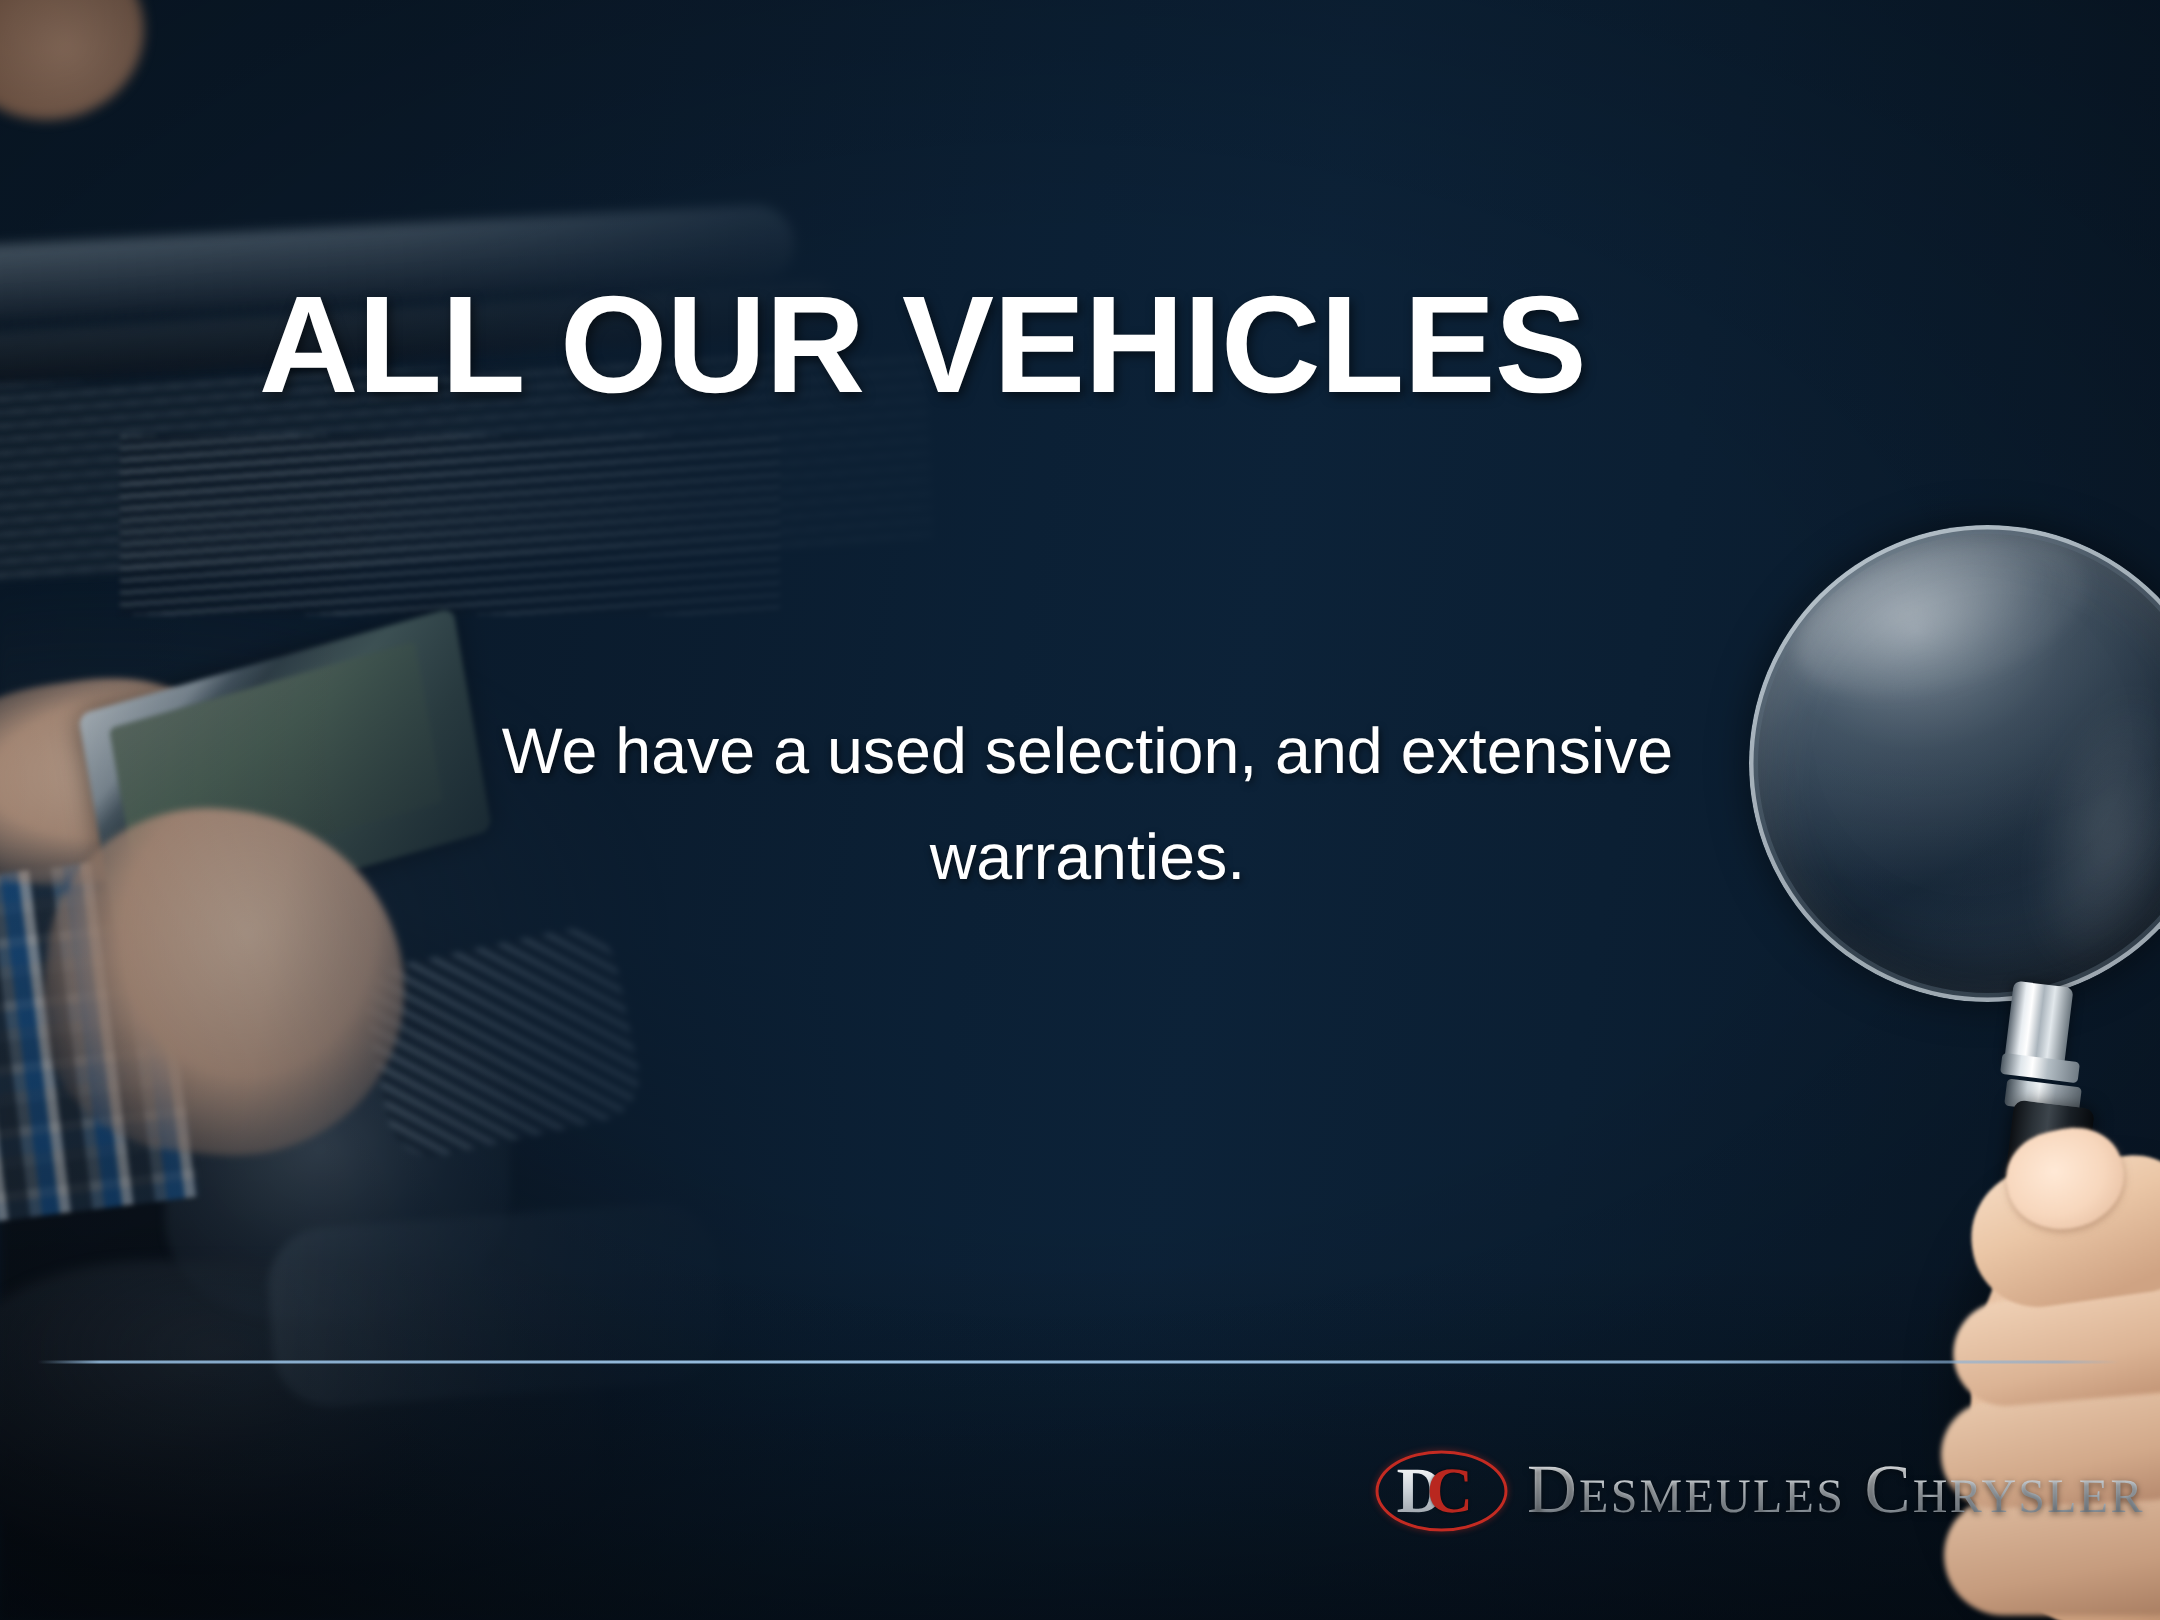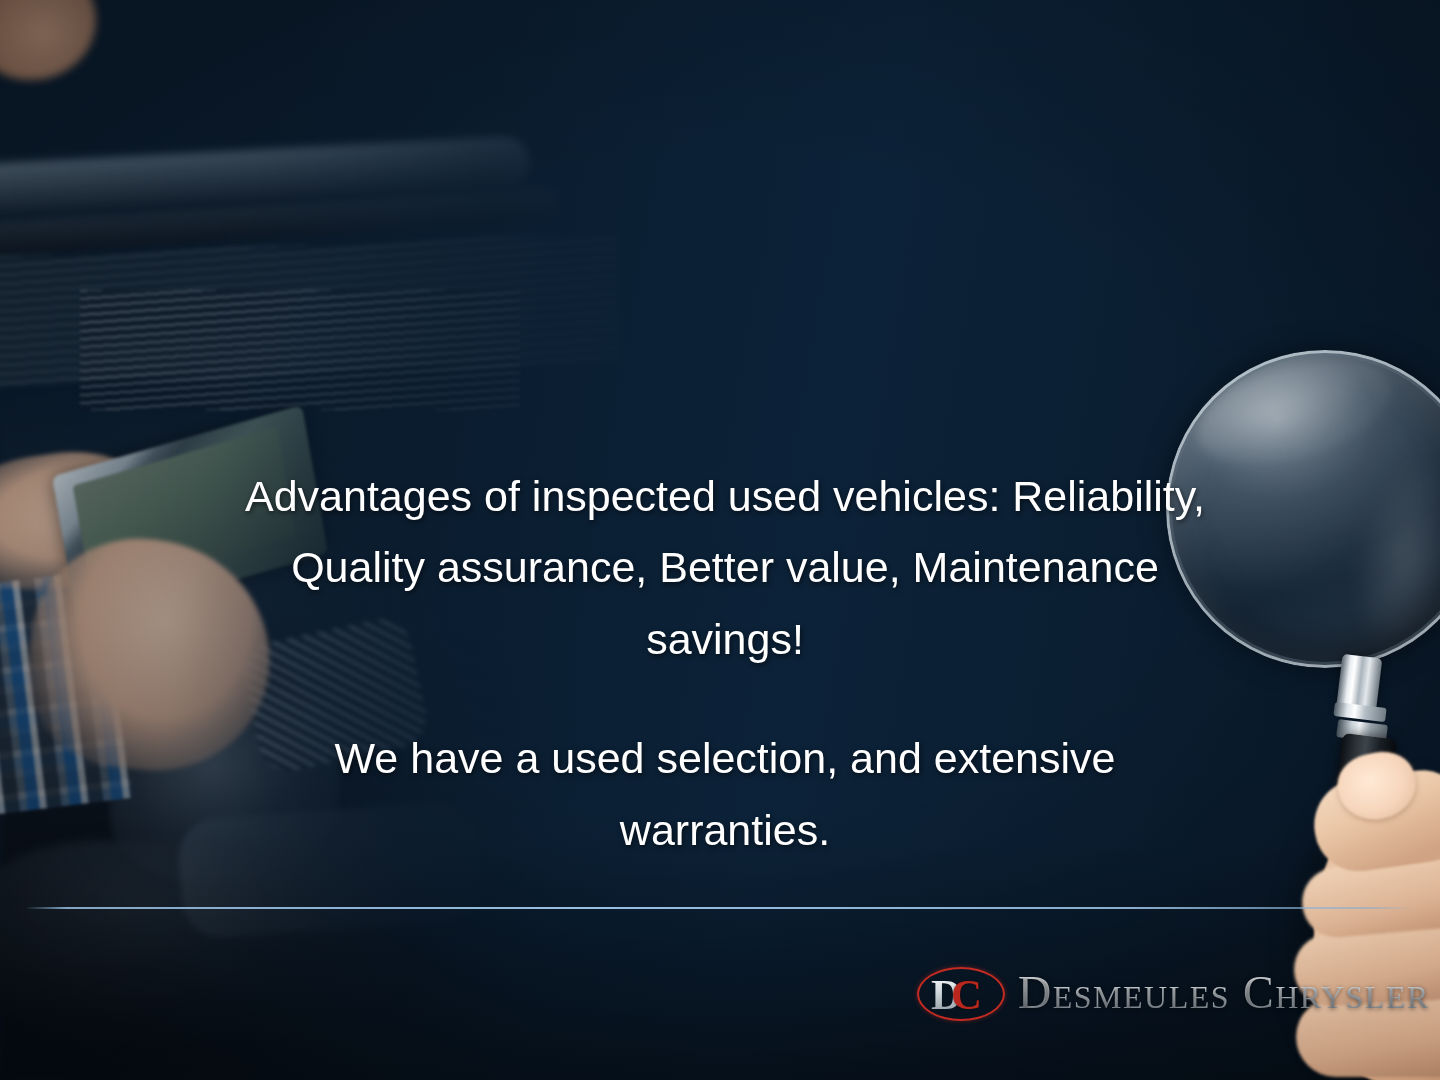--- a/index.html
+++ b/index.html
@@ -418,24 +418,24 @@
   <div class="hand">
     <div class="hand-palm"></div>
     <div class="finger-4"></div>
     <div class="finger-3"></div>
     <div class="finger-2"></div>
     <div class="finger-index"></div>
     <div class="thumbnail"></div>
   </div>
 
   <h1 class="headline">
+    <span class="l1">ALL OUR VEHICLES</span>
   </h1>
 
   <div class="body-block">
-    <p class="para p1">Advantages of inspected used vehicles: Reliability, Quality assurance, Better value, Maintenance savings!</p>
     <p class="para p2">We have a used selection, and extensive warranties.</p>
   </div>
 
   <div class="divider"></div>
 
 
   <div class="logo">
     <div class="logo-mark">
       <div class="logo-ellipse"></div>
       <div class="logo-d">D</div>

